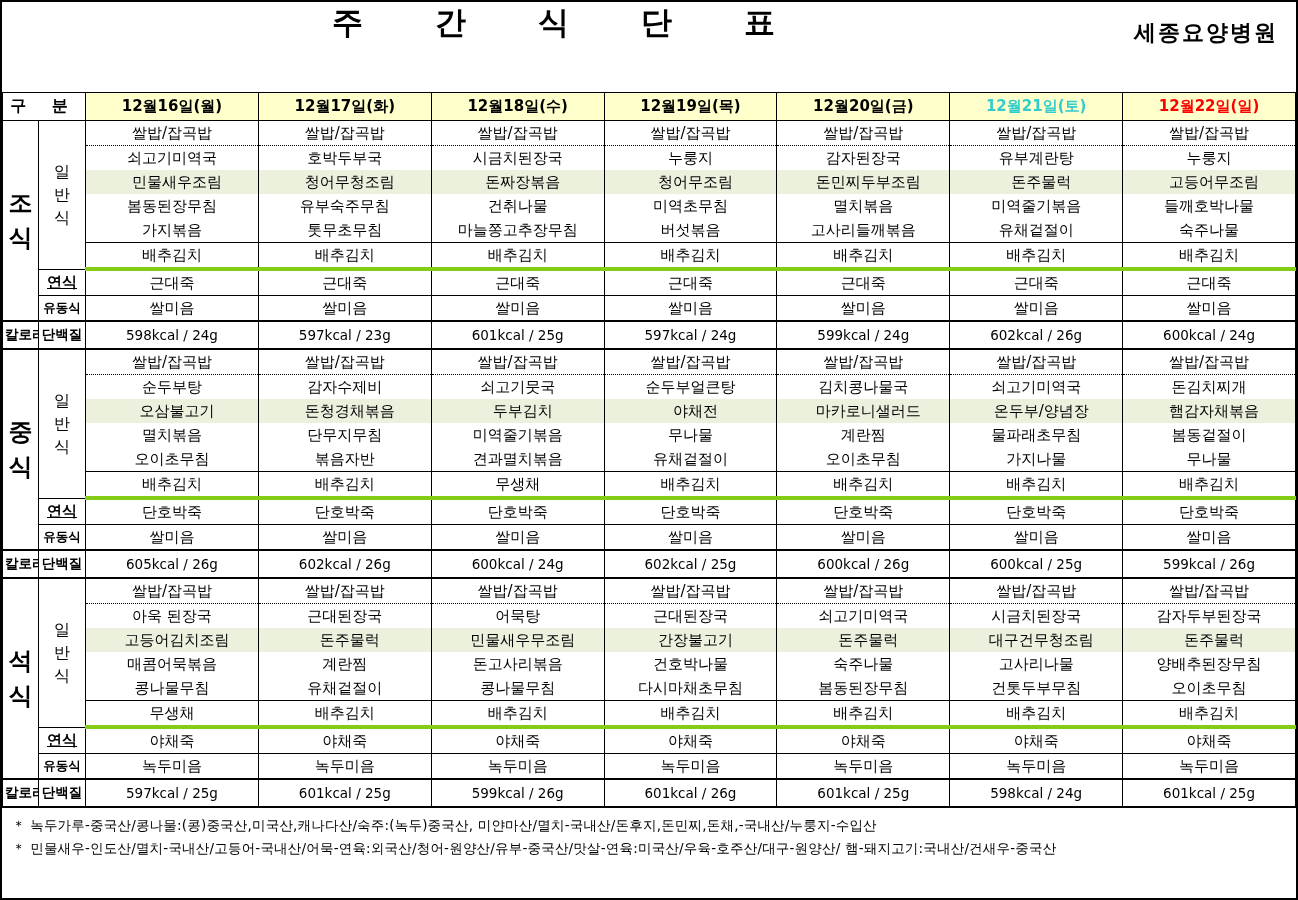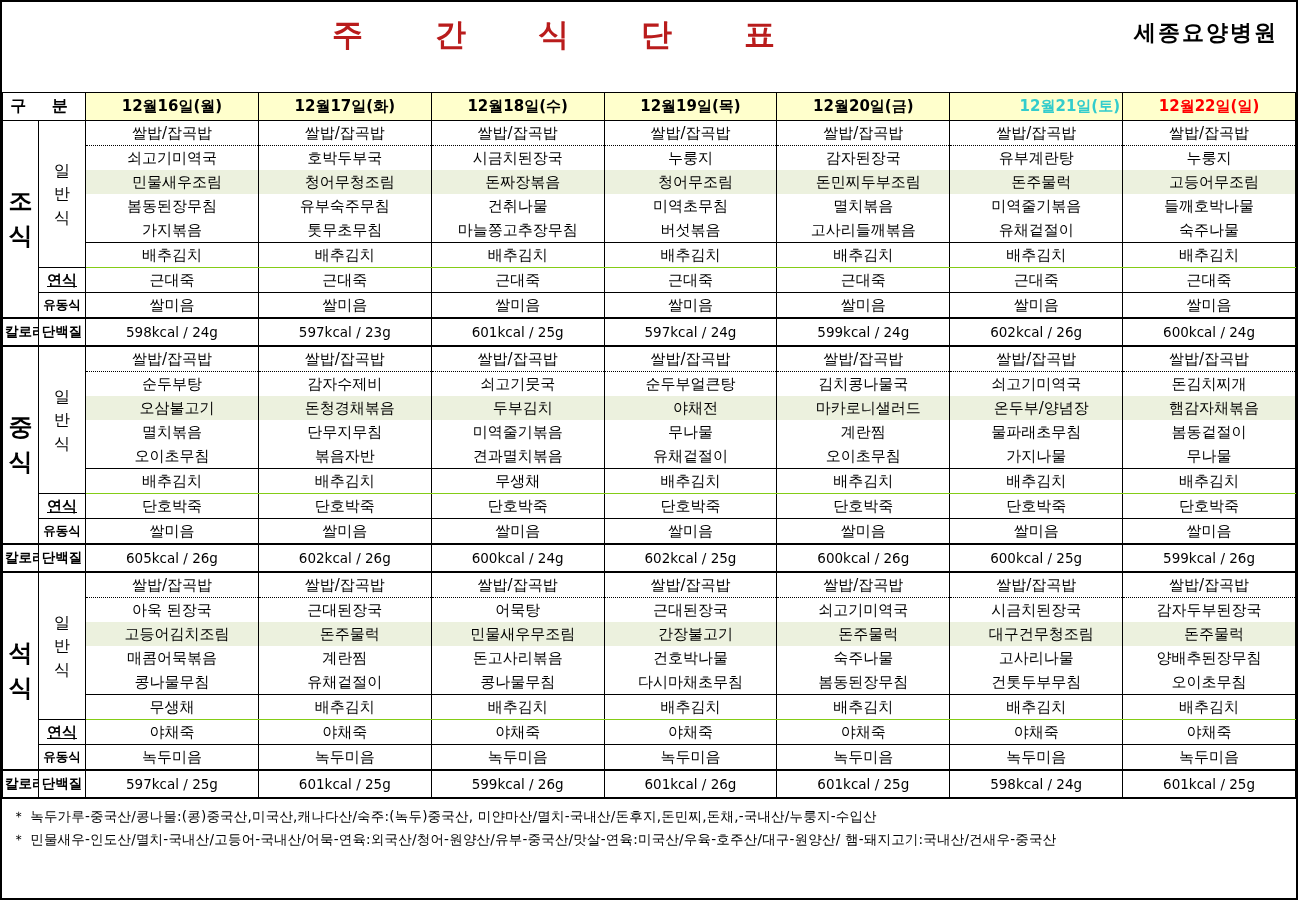--- a/index.html
+++ b/index.html
@@ -1,40 +1,40 @@
 <!DOCTYPE html>
 <html><head>
 <meta charset="utf-8">
 <style>
   html,body{margin:0;padding:0;background:#fff;}
   body{width:1298px;height:900px;font-family:"DejaVu Sans",sans-serif;}
   .page{position:relative;width:1298px;height:900px;border:2px solid #000;box-sizing:border-box;background:#fff;overflow:hidden;}
   
   .title-row{position:relative;height:64px;}
-  .title{position:absolute;left:330px;top:12px;font-size:31px;font-weight:bold;letter-spacing:72px;white-space:nowrap;color:#b91c1c;}
+  .title{position:absolute;left:330px;top:0;font-size:31px;font-weight:bold;letter-spacing:72px;white-space:nowrap;color:#000000;}
   .hospital{position:absolute;right:18px;top:16px;font-size:22px;font-weight:bold;letter-spacing:2px;color:#000;}
   
   table.menu{width:1294px;border-collapse:collapse;table-layout:fixed;margin-top:26px;}
   table.menu col.c-sec{width:36px;}
   table.menu col.c-type{width:47px;}
   th,td{border:1px solid #000;text-align:center;vertical-align:middle;padding:0 2px;overflow:hidden;white-space:nowrap;color:#000;}
   thead th{height:27px;font-size:15px;font-weight:bold;background:#FFFFCC;}
   th.corner{background:#fff;font-size:16px;letter-spacing:10px;}
   tbody td{height:24px;font-size:15px;font-weight:normal;background:#fff;}
   td.section-label{font-size:24px;font-weight:bold;padding:0;}
   td.type-label{font-weight:normal;font-size:16px;padding:0;}
   td.soft-label{font-weight:bold;font-size:15px;text-decoration:underline;}
   td.liquid-label{font-weight:bold;font-size:12.5px;}
   td.kcal-label{font-weight:bold;font-size:12.5px;}
   .stack{display:inline-block;width:1.05em;word-break:break-all;line-height:1.45;white-space:normal;}
   
   tr.r0 td{border-bottom:1px dotted #000;}
   tr.r1 td,tr.r2 td,tr.r3 td{border-bottom:none;border-top:none;}
   tr.r4 td{border-bottom:1px dotted #000;border-top:none;}
-  tr.r5 td{border-bottom:1px solid #84cc16;}
+  tr.r5 td{border-bottom:4px solid #84cc16;}
   tr.kcal td{height:26px;border-top:2px solid #000;border-bottom:2px solid #000;font-size:13.5px;}
   td.hl{background:#ECF1DE;padding-left:12px;}
   
   .notes{padding:4px 10px 0 10px;}
   .note-line1{display:flex;font-size:15px;font-weight:bold;margin:3px 0 6px 0;}
   .note-line1 .left{width:590px;}
   .origin{font-size:13.5px;margin:5px 0;white-space:nowrap;letter-spacing:0.2px;}
 </style>
 </head>
 <body>
@@ -58,21 +58,21 @@
         <col>
     </colgroup>
     <thead>
       <tr id="header-row">
         <th colspan="2" class="corner">구 분</th>
       <th style="color: rgb(0, 0, 0);">12월16일(월)</th>
           <th style="color: rgb(0, 0, 0);">12월17일(화)</th>
           <th style="color: rgb(0, 0, 0);">12월18일(수)</th>
           <th style="color: rgb(0, 0, 0);">12월19일(목)</th>
           <th style="color: rgb(0, 0, 0);">12월20일(금)</th>
-          <th style="color: rgb(51, 204, 204); text-align: right;">12월21일(토)</th>
+          <th style="color: rgb(51, 204, 204);">12월21일(토)</th>
           <th style="color: rgb(255, 0, 0);">12월22일(일)</th>
         </tr>
     </thead>
     <tbody id="menu-body">
         <tr class="r0">
           <td class="section-label" rowspan="8"><span class="stack">조식</span></td>
           <td class="type-label" rowspan="6"><span class="stack">일반식</span></td>
           <td>쌀밥/잡곡밥</td>
           <td>쌀밥/잡곡밥</td>
           <td>쌀밥/잡곡밥</td>

